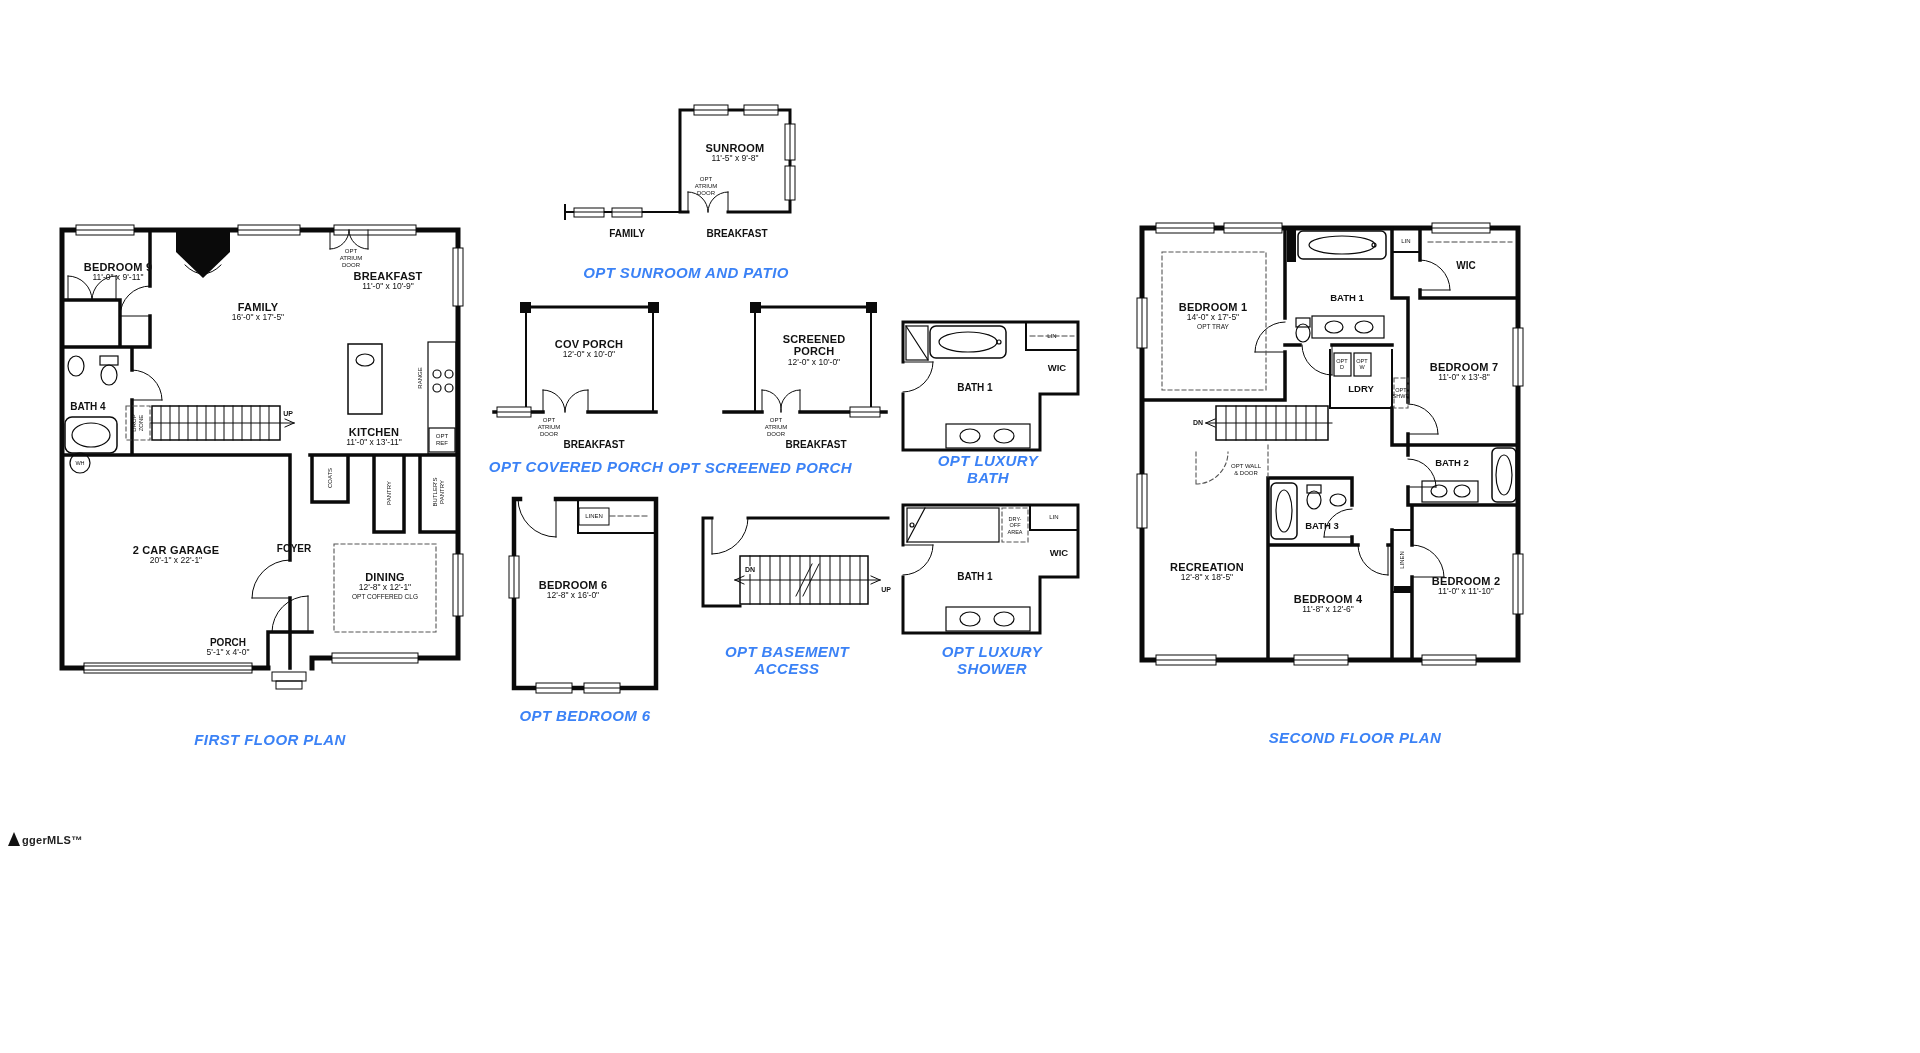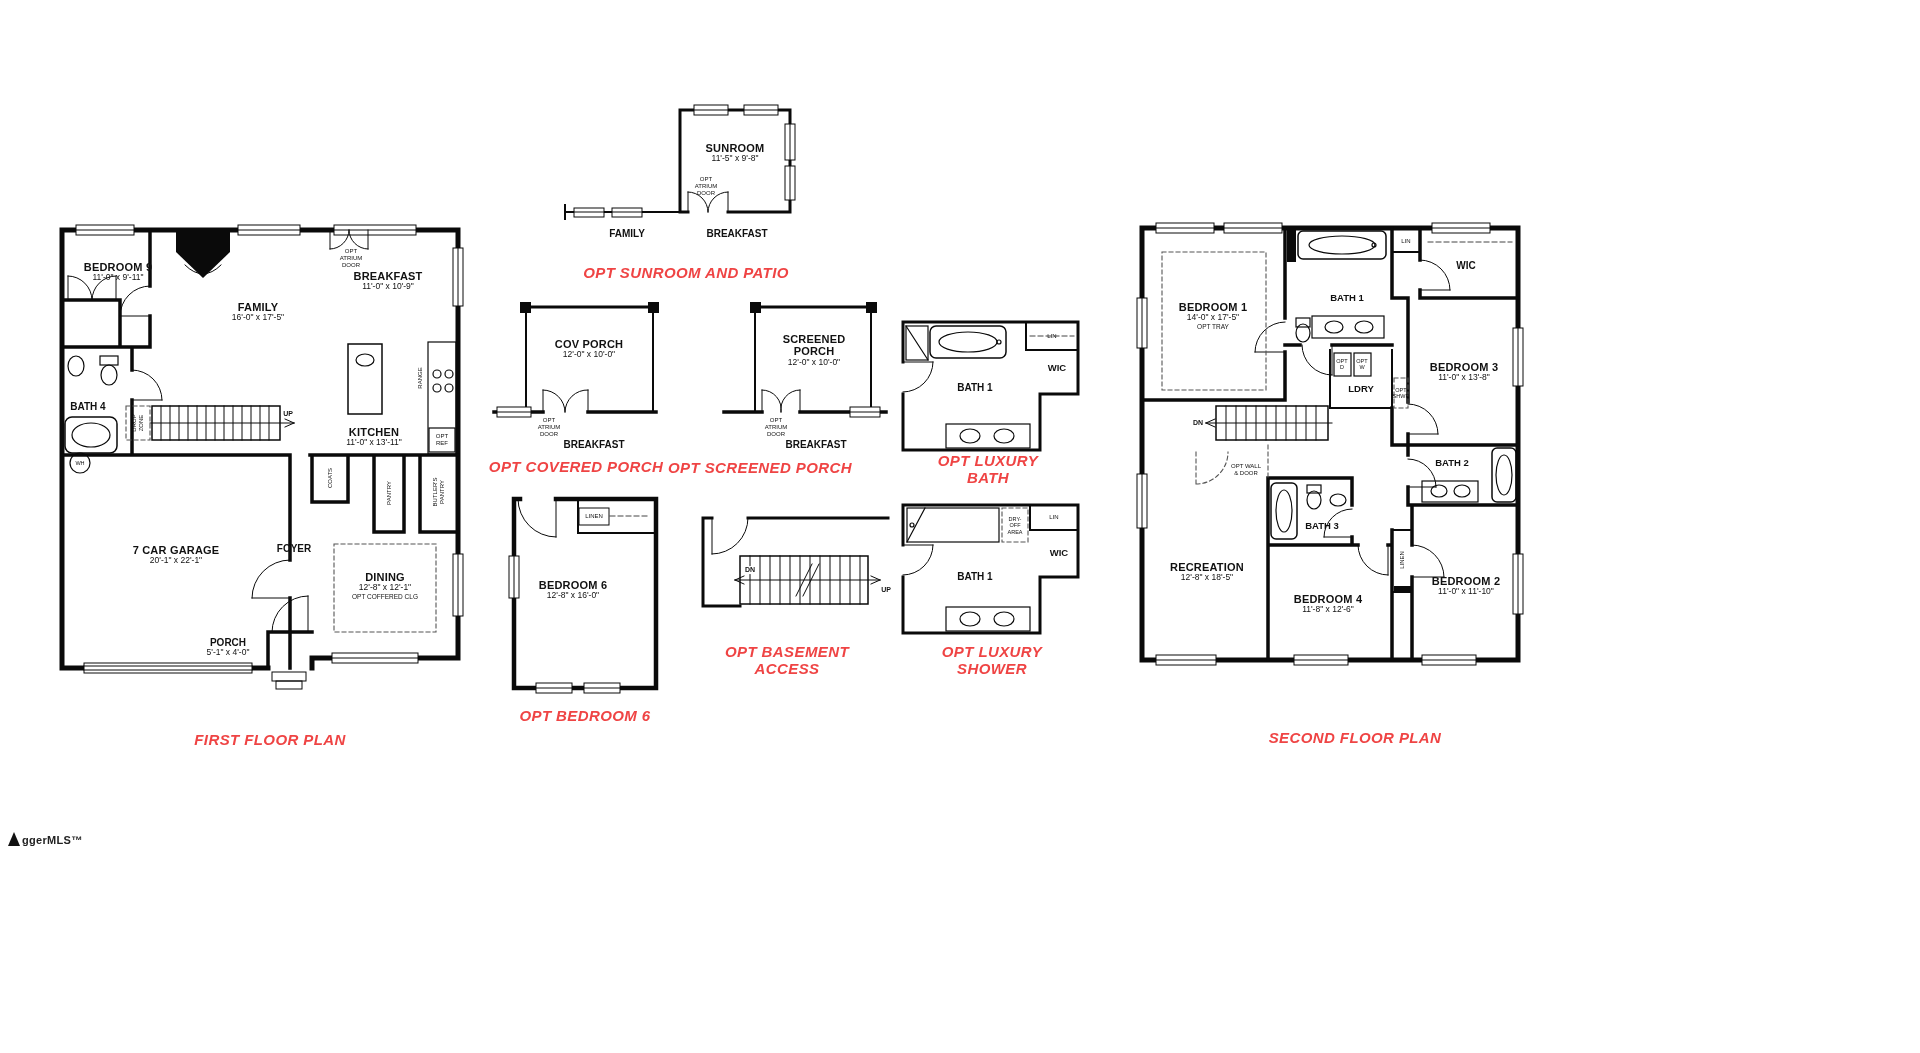--- a/index.html
+++ b/index.html
@@ -23,21 +23,21 @@
   .nm2{font-weight:700;font-size:10px;}
   .dm{font-size:8.5px;}
   .nt{font-size:6.5px;}
   .b10{font-weight:700;font-size:10px;}
   .b9{font-weight:700;font-size:9.5px;}
   .sm{font-weight:700;font-size:7px;}
   .bg{background:#fff;padding:0 1px;}
   .n6{font-size:6px;line-height:1.15;}
   .n5{font-size:5.5px;line-height:1.15;}
   .cap{position:absolute;transform:translate(-50%,-50%);font-style:italic;font-weight:700;
-       font-size:15px;letter-spacing:.4px;color:#ef4444;text-align:center;white-space:pre-line;
+       font-size:15px;letter-spacing:.4px;color:#3b82f6;text-align:center;white-space:pre-line;
        font-family:"Liberation Sans",sans-serif;z-index:3;}
   .wm{position:absolute;display:flex;align-items:flex-end;gap:2px;z-index:3;}
   .wm-glyph{width:0;height:0;border-left:6px solid transparent;border-right:6px solid transparent;
             border-bottom:14px solid #111;display:inline-block;}
   .wm-text{font-weight:700;font-size:11px;color:#222;letter-spacing:.3px;}
 </style>
 </head>
 <body>
 
 <div class="sheet">
@@ -260,21 +260,21 @@
 ZONE</div>
 <div class="lbl sm bg" style="left:288px;top:414px">UP</div>
 <div class="lbl" style="left:374px;top:437px"><span class="nm">KITCHEN</span><span class="dm">11'-0" x 13'-11"</span></div>
 <div class="lbl vert n6" style="left:420px;top:378px">RANGE</div>
 <div class="lbl n6" style="left:442px;top:440px">OPT
 REF</div>
 <div class="lbl vert n6" style="left:330px;top:478px">COATS</div>
 <div class="lbl vert n6" style="left:389px;top:493px">PANTRY</div>
 <div class="lbl vert n6" style="left:439px;top:492px">BUTLER'S
 PANTRY</div>
-<div class="lbl" style="left:176px;top:555px"><span class="nm">7 CAR GARAGE</span><span class="dm">20'-1" x 22'-1"</span></div>
+<div class="lbl" style="left:176px;top:555px"><span class="nm">2 CAR GARAGE</span><span class="dm">20'-1" x 22'-1"</span></div>
 <div class="lbl b10" style="left:294px;top:549px">FOYER</div>
 <div class="lbl" style="left:385px;top:586px"><span class="nm">DINING</span><span class="dm">12'-8" x 12'-1"</span><span class="nt">OPT COFFERED CLG</span></div>
 <div class="lbl" style="left:228px;top:647px"><span class="nm2">PORCH</span><span class="dm">5'-1" x 4'-0"</span></div>
 <div class="cap" style="left:270px;top:739px">FIRST FLOOR PLAN</div>
 
 <div class="lbl" style="left:735px;top:153px"><span class="nm">SUNROOM</span><span class="dm">11'-5" x 9'-8"</span></div>
 <div class="lbl n6" style="left:706px;top:186px">OPT
 ATRIUM
 DOOR</div>
 <div class="lbl b10" style="left:627px;top:234px">FAMILY</div>
@@ -317,21 +317,21 @@
 AREA</div>
 <div class="lbl b9" style="left:1059px;top:553px">WIC</div>
 <div class="lbl b10" style="left:975px;top:577px">BATH 1</div>
 <div class="cap" style="left:992px;top:660px">OPT LUXURY
 SHOWER</div>
 
 <div class="lbl" style="left:1213px;top:316px"><span class="nm">BEDROOM 1</span><span class="dm">14'-0" x 17'-5"</span><span class="nt">OPT TRAY</span></div>
 <div class="lbl b9" style="left:1347px;top:298px">BATH 1</div>
 <div class="lbl n6" style="left:1406px;top:241px">LIN</div>
 <div class="lbl b10" style="left:1466px;top:266px">WIC</div>
-<div class="lbl" style="left:1464px;top:372px"><span class="nm">BEDROOM 3</span><span class="dm">11'-0" x 13'-8"</span></div>
+<div class="lbl" style="left:1464px;top:372px"><span class="nm">BEDROOM 7</span><span class="dm">11'-0" x 13'-8"</span></div>
 <div class="lbl b9" style="left:1361px;top:389px">LDRY</div>
 <div class="lbl n5" style="left:1342px;top:364px">OPT
 D</div>
 <div class="lbl n5" style="left:1362px;top:364px">OPT
 W</div>
 <div class="lbl n5" style="left:1401px;top:393px">OPT
 SHWR</div>
 <div class="lbl sm bg" style="left:1198px;top:423px">DN</div>
 <div class="lbl n6" style="left:1246px;top:470px">OPT WALL
 &amp; DOOR</div>

